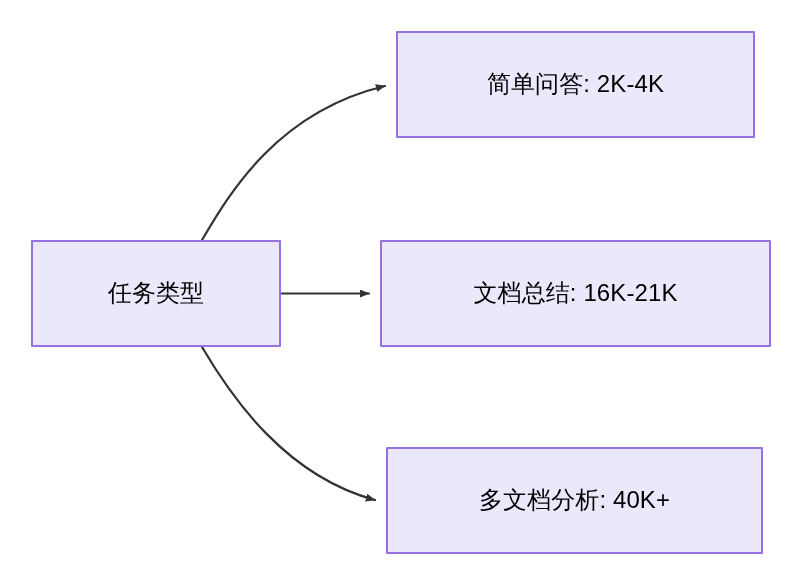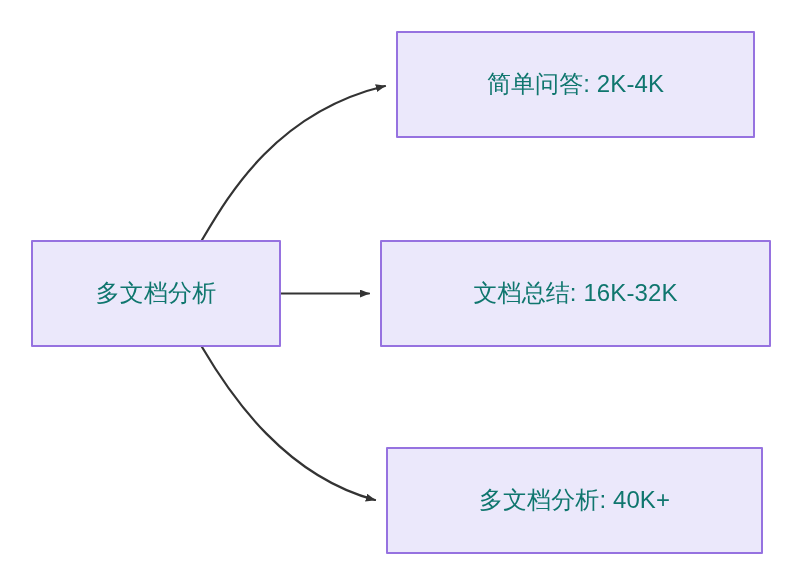--- a/index.html
+++ b/index.html
@@ -35,21 +35,21 @@
     background: #ebe8fb;
     border: 2px solid #9672e0;
     border-radius: 1px;
     display: flex;
     align-items: center;
     justify-content: center;
   }
   .node-label {
     font-size: 24px;
     line-height: 1.2;
-    color: #0f766e;
+    color: #000000;
     letter-spacing: 0.1px;
     white-space: nowrap;
     text-align: center;
   }
   #node-source {
     left: 31px;
     top: 240px;
     width: 250px;
     height: 107px;
   }
@@ -85,28 +85,28 @@
     </defs>
 
     <path d="M 202 240 C 228 196 276 112 385 86" fill="none" stroke="#333333" stroke-width="2.2" stroke-linecap="round" marker-end="url(#arrowhead)"></path>
 
     <path d="M 281 293.5 L 369 293.5" fill="none" stroke="#333333" stroke-width="2.2" stroke-linecap="round" marker-end="url(#arrowhead)"></path>
 
     <path d="M 202 347 C 232 398 286 476 375 500" fill="none" stroke="#333333" stroke-width="2.2" stroke-linecap="round" marker-end="url(#arrowhead)"></path>
   </svg>
 
   <div class="node" id="node-source">
-    <span class="node-label">多文档分析</span>
+    <span class="node-label">任务类型</span>
   </div>
 
   <div class="node" id="node-target-0">
     <span class="node-label">简单问答: 2K-4K</span>
   </div>
 
   <div class="node" id="node-target-1">
-    <span class="node-label">文档总结: 16K-32K</span>
+    <span class="node-label">文档总结: 16K-21K</span>
   </div>
 
   <div class="node" id="node-target-2">
     <span class="node-label">多文档分析: 40K+</span>
   </div>
 
 </div>
 
 </body></html>

